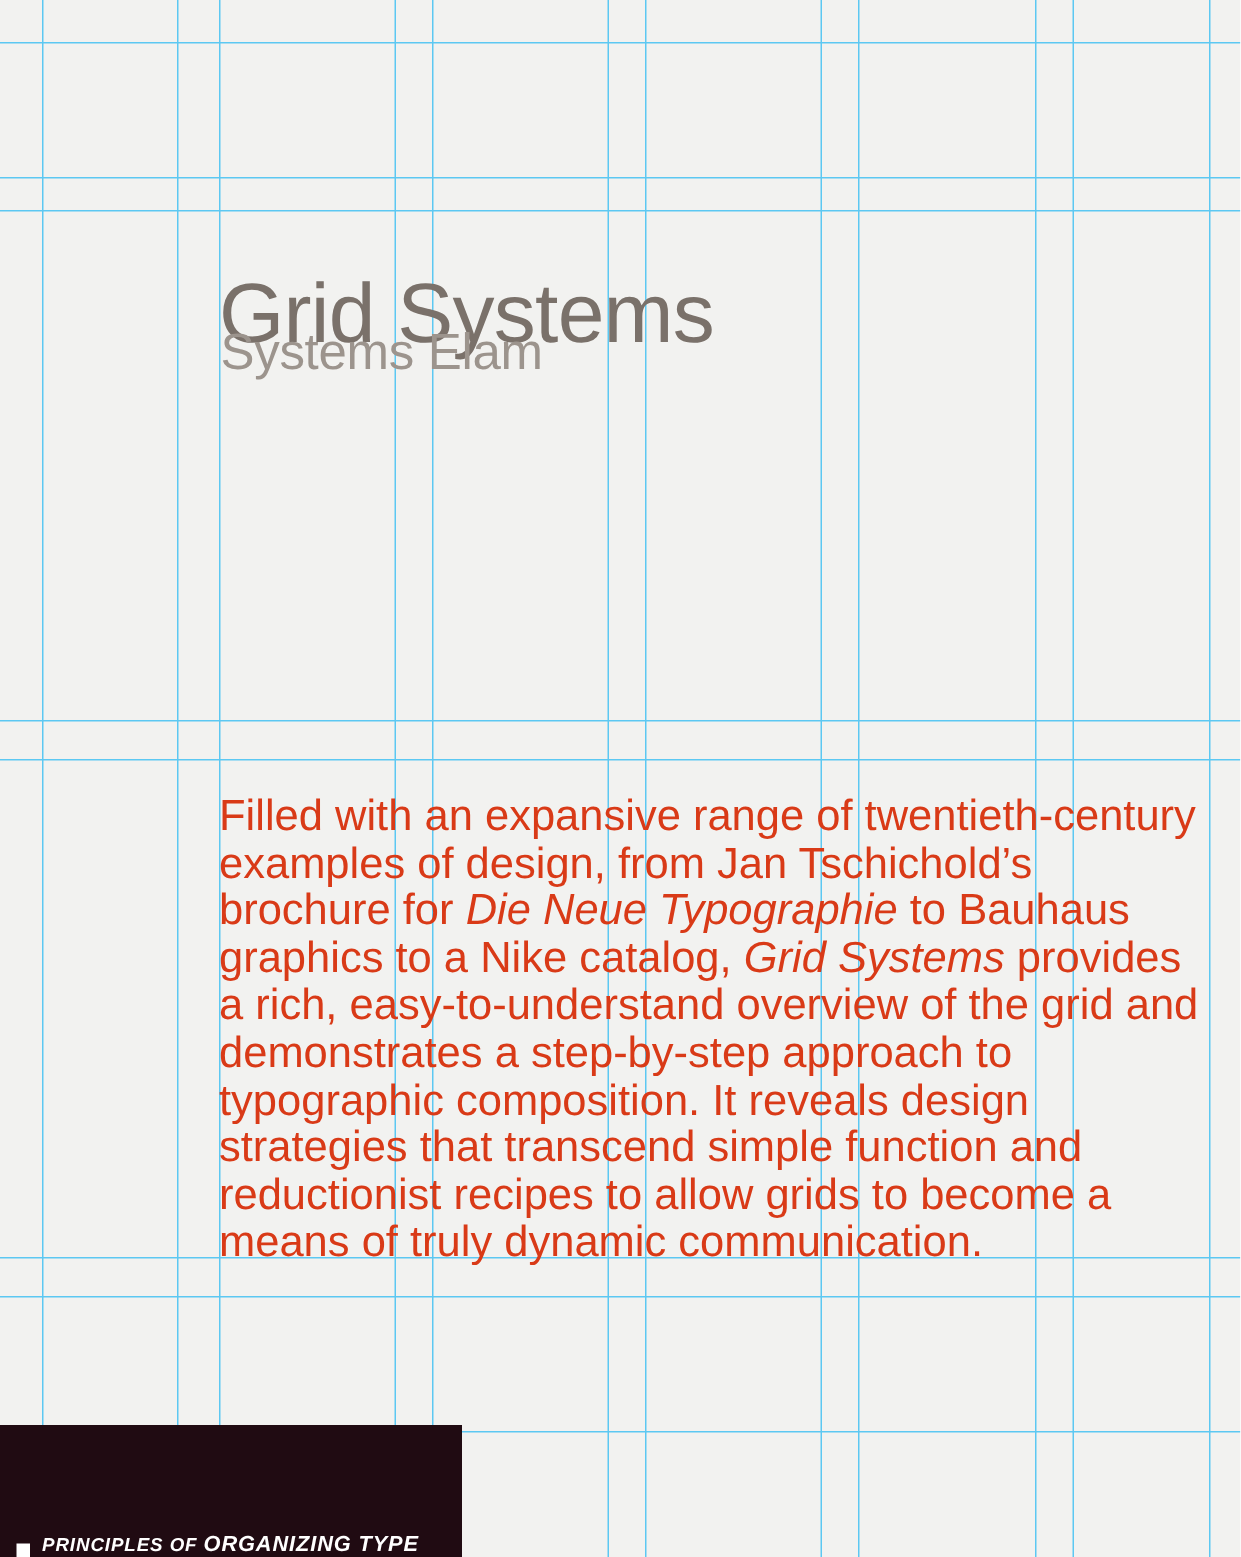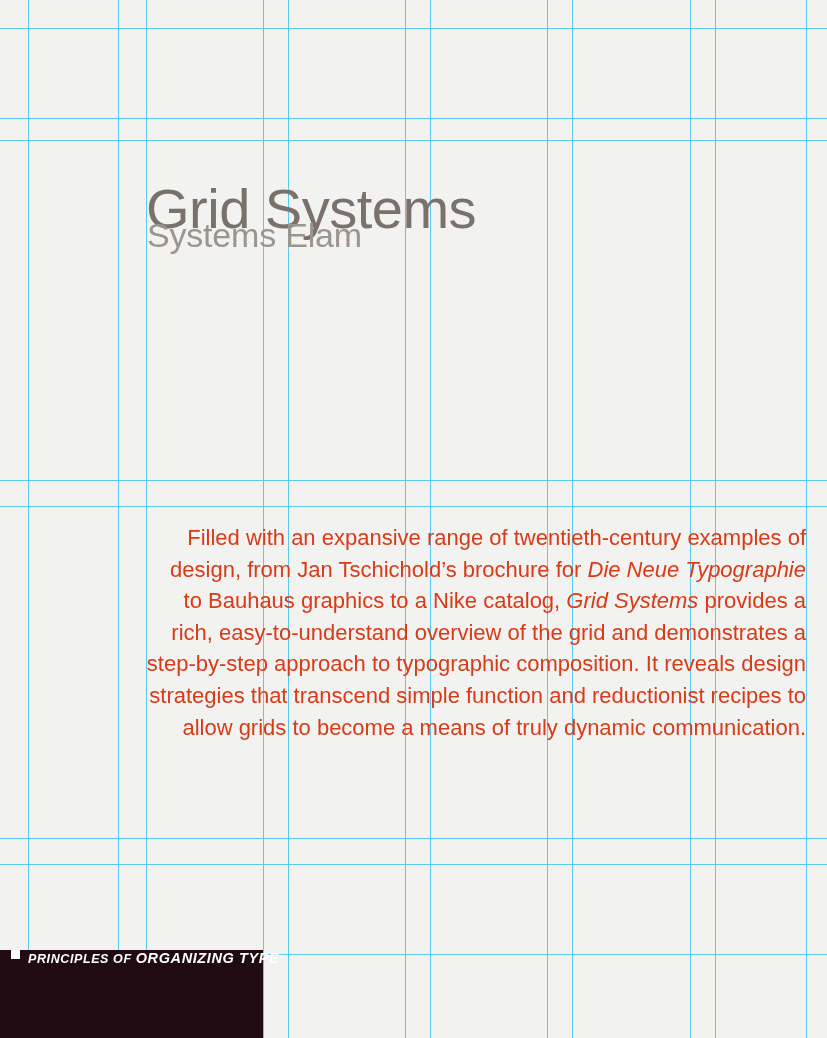--- a/index.html
+++ b/index.html
@@ -58,38 +58,37 @@
     font-weight: 400;
     color: #9c948d;
     letter-spacing: -0.2px;
     white-space: nowrap;
   }
   #blurb {
     position: absolute;
     left: 146px;
     top: 500px;
     width: 660px;
-    font-size: 22px;
+    font-size: 29px;
     line-height: 31.6px;
     color: #d93a17;
     font-weight: 400;
-    text-align: right;
   }
   #blurb i {
     font-style: italic;
   }
   #series-band {
     position: absolute;
     left: 0;
     top: 950px;
-    width: 263px;
+    width: 308px;
     height: 88px;
     background: #200b12;
     display: flex;
-    align-items: flex-start;
+    align-items: flex-end;
   }
   #series-mark {
     width: 9px;
     height: 9px;
     background: #ffffff;
     margin-left: 11px;
     margin-right: 8px;
     flex: none;
   }
   #series-text {

